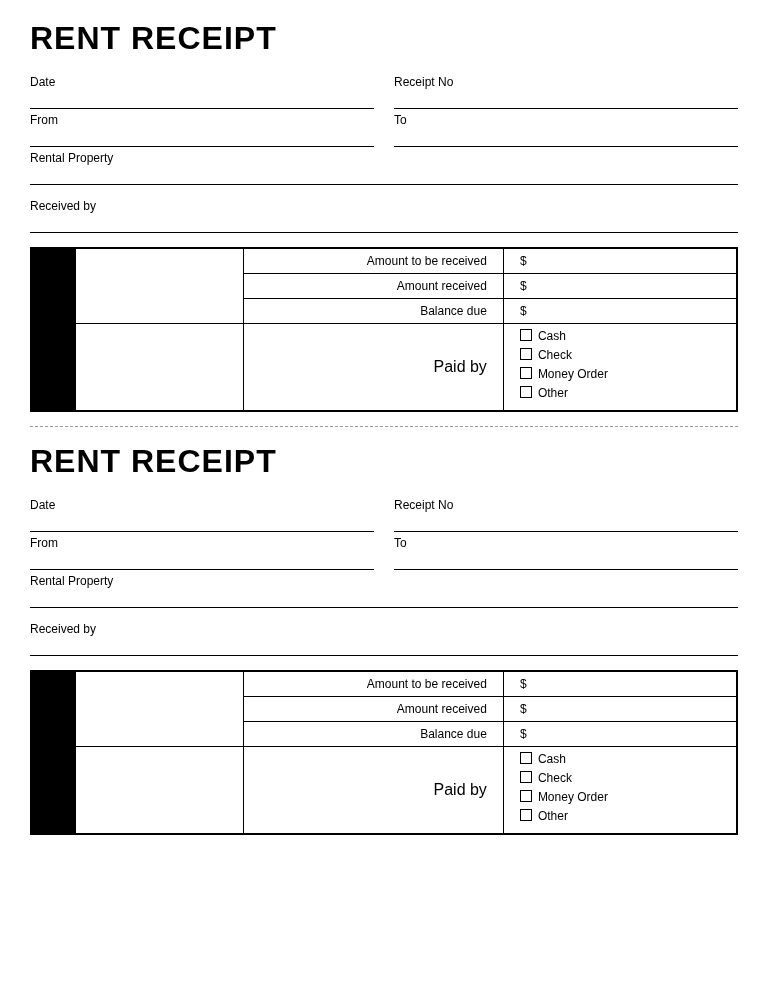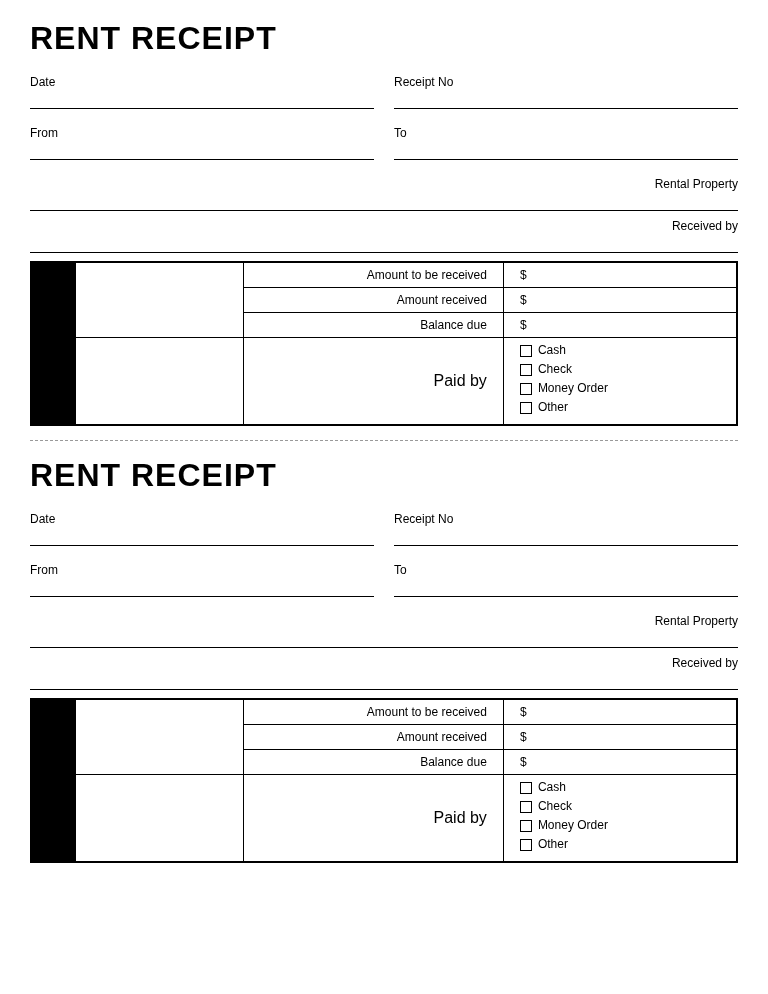--- a/index.html
+++ b/index.html
@@ -28,21 +28,21 @@
       font-size: 32px;
       font-weight: 900;
       letter-spacing: 1px;
       margin-bottom: 18px;
       font-family: Arial Black, Arial, sans-serif;
     }
 
     .field-row {
       display: flex;
       align-items: flex-start;
-      margin-bottom: 17px;
+      margin-bottom: 4px;
       gap: 20px;
     }
 
     .field-group {
       display: flex;
       flex-direction: column;
       flex: 1;
     }
 
     .field-label {
@@ -55,22 +55,21 @@
       border: none;
       border-bottom: 1.5px solid #000;
       width: 100%;
       height: 18px;
       background: transparent;
     }
 
     .field-row-single {
       display: flex;
       flex-direction: column;
-      margin-bottom: 8px;
-      align-items: flex-end;
+      margin-bottom: 14px;
     }
 
     .table-section {
       width: 100%;
       border-collapse: collapse;
       border: 2px solid #000;
       margin-top: 8px;
     }
 
     .table-section td {
@@ -96,21 +95,21 @@
       width: 180px;
       font-size: 12px;
     }
 
     .payment-options {
       padding: 6px 10px;
     }
 
     .payment-option {
       display: flex;
-      align-items: flex-end;
+      align-items: flex-start;
       gap: 6px;
       margin-bottom: 5px;
       font-size: 12px;
     }
 
     .checkbox-box {
       width: 12px;
       height: 12px;
       border: 1.5px solid #000;
       display: inline-block;

